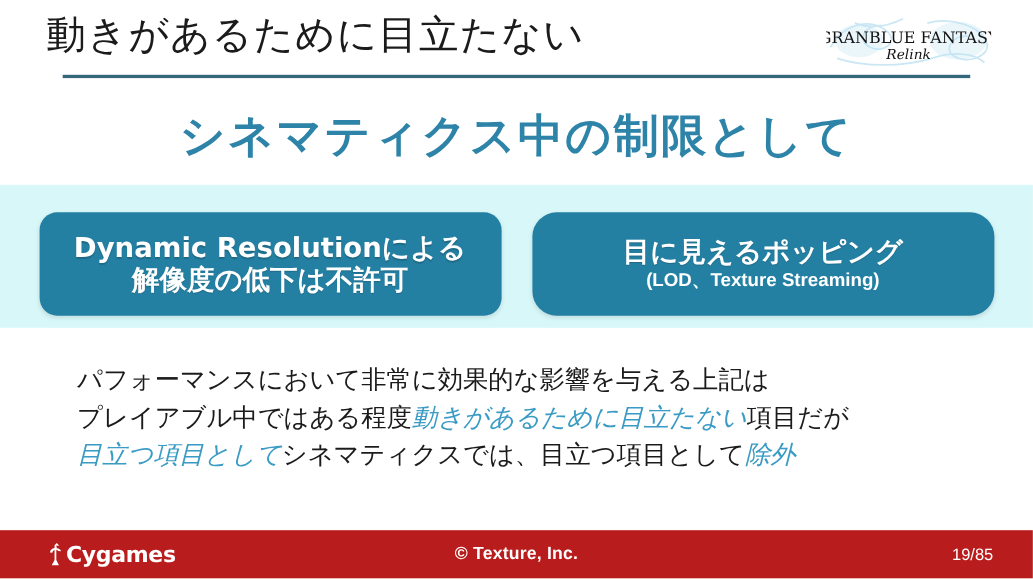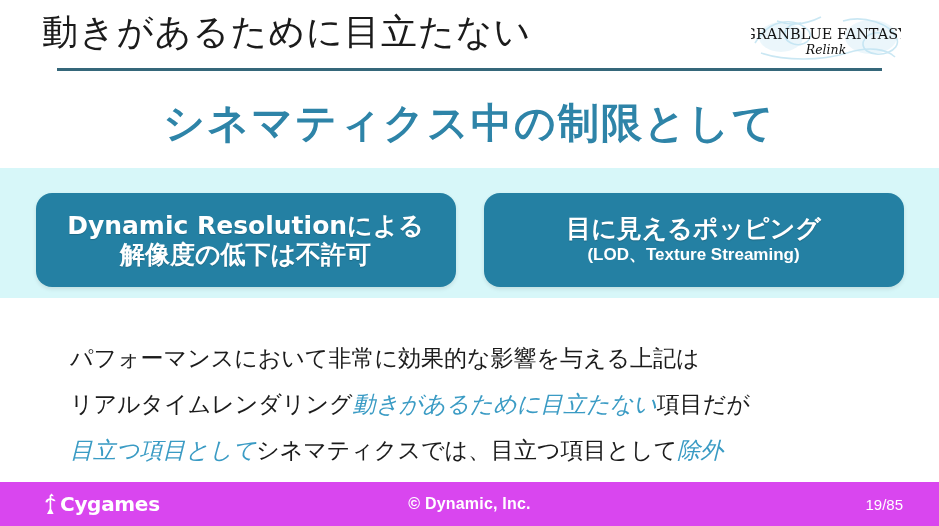--- a/index.html
+++ b/index.html
@@ -98,21 +98,21 @@
     color: #ffffff;
     display: flex;
     flex-direction: column;
     align-items: center;
     justify-content: center;
     box-shadow: 0 2px 4px rgba(0,0,0,0.10);
     font-family: "DejaVu Sans", "Liberation Sans", sans-serif;
   }
 
   .callout.left  { width: 420px; height: 94px; }
-  .callout.right { width: 420px; height: 94px; }
+  .callout.right { width: 420px; height: 94px; border-radius: 22px; }
 
   .callout-line {
     font-size: 25px;
     font-weight: 700;
     line-height: 1.16;
     white-space: nowrap;
     text-shadow: 0 1px 1px rgba(0,0,0,0.18);
   }
 
   .mixed-line {
@@ -137,31 +137,31 @@
     position: absolute;
     left: 70px;
     top: 330px;
     width: 820px;
     font-family: "DejaVu Serif", "Liberation Serif", serif;
     font-size: 23px;
     line-height: 1.47;
     color: #1b1b1b;
     letter-spacing: 0px;
   }
-  .body-line { white-space: nowrap; margin-top: 12px; }
+  .body-line { white-space: nowrap; }
   .hl { color: #3a9bc4; font-style: italic; }
 
   
   .footer {
     position: absolute;
     left: 0;
     bottom: 0;
     width: 939px;
     height: 44px;
-    background: #d946ef;
+    background: #b91c1c;
     color: #ffffff;
   }
 
   .footer-logo {
     position: absolute;
     left: 44px;
     top: 0;
     height: 44px;
     display: flex;
     align-items: center;
@@ -248,37 +248,37 @@
 
   </div>
 
   <div class="body-text">
 
     <div class="body-line">
       <span>パフォーマンスにおいて非常に効果的な影響を与える上記は</span>
     </div>
 
     <div class="body-line">
-      <span>リアルタイムレンダリング</span><span class="hl">動きがあるために目立たない</span><span>項目だが</span>
+      <span>プレイアブル中ではある程度</span><span class="hl">動きがあるために目立たない</span><span>項目だが</span>
     </div>
 
     <div class="body-line">
       <span class="hl">目立つ項目として</span><span>シネマティクスでは、目立つ項目として</span><span class="hl">除外</span>
     </div>
 
   </div>
 
   <div class="footer">
 
     <div class="footer-logo">
       <svg class="footer-logo-mark" viewBox="0 0 14 22" aria-hidden="true">
         <path d="M7.6 0.6 L9.9 3.2 L7.2 3.0 L7.6 5.4 C9.6 5.6 11.2 6.6 11.6 8.2 L9.0 8.0 C8.6 7.2 8.0 6.8 7.2 6.7 L7.2 16.0 L9.6 20.9 L3.0 20.9 L5.6 16.0 L5.6 6.9 C4.4 7.3 3.7 8.2 3.6 9.6 L1.4 9.3 C1.6 7.0 3.2 5.5 5.6 5.2 L5.6 2.6 Z" fill="#ffffff"></path>
       </svg>
       <span class="footer-logo-text">Cygames</span>
     </div>
 
-    <div class="footer-copy">© Dynamic, Inc.</div>
+    <div class="footer-copy">© Texture, Inc.</div>
 
     <div class="footer-page">19/85</div>
 
   </div>
 
 </div>
 
 </body></html>

